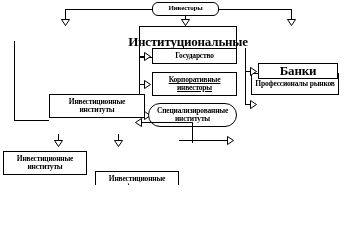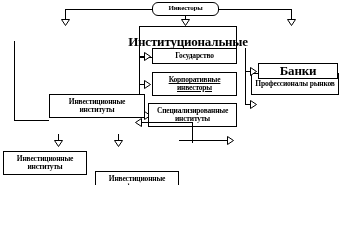--- a/index.html
+++ b/index.html
@@ -106,21 +106,21 @@
   <div class="tri-right" style="left:144px; top:111px;">
     <svg class="tri" width="7" height="9" viewBox="0 0 7 9">
       <polygon points="0.5,0.5 0.5,8.5 6.5,4.5" fill="#ffffff" stroke="#000000" stroke-width="1"></polygon>
     </svg>
   </div>
 
   <div class="box" style="left:152px; top:48px; width:85px; height:16px; font-size:7.5px;">Государство</div>
 
   <div class="box" style="left:152px; top:72px; width:85px; height:24px; font-size:7.5px;text-decoration:underline;">Корпоративные инвесторы</div>
 
-  <div class="box" style="left:148px; top:103px; width:89px; height:24px; font-size:7.5px;">Специализированные институты</div>
+  <div class="box" style="left:148px; top:103px; width:89px; height:24px; font-size:7.5px;border-radius:12px;">Специализированные институты</div>
 
   <div class="line vline" style="left:245px; top:48px; height:57px;"></div>
 
   <div class="line hline" style="left:245px; top:71px; width:6px;"></div>
   <div class="tri-right" style="left:250px; top:67px;">
     <svg class="tri" width="7" height="9" viewBox="0 0 7 9">
       <polygon points="0.5,0.5 0.5,8.5 6.5,4.5" fill="#ffffff" stroke="#000000" stroke-width="1"></polygon>
     </svg>
   </div>
 

